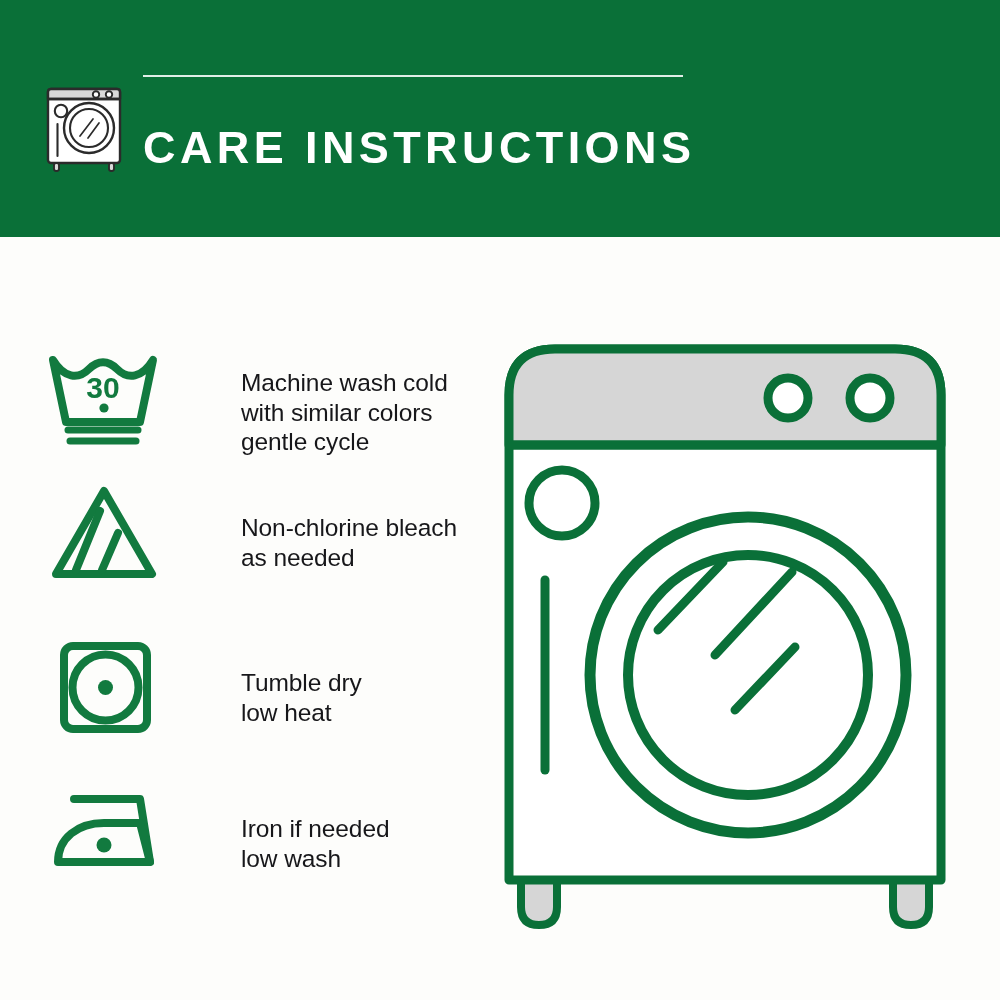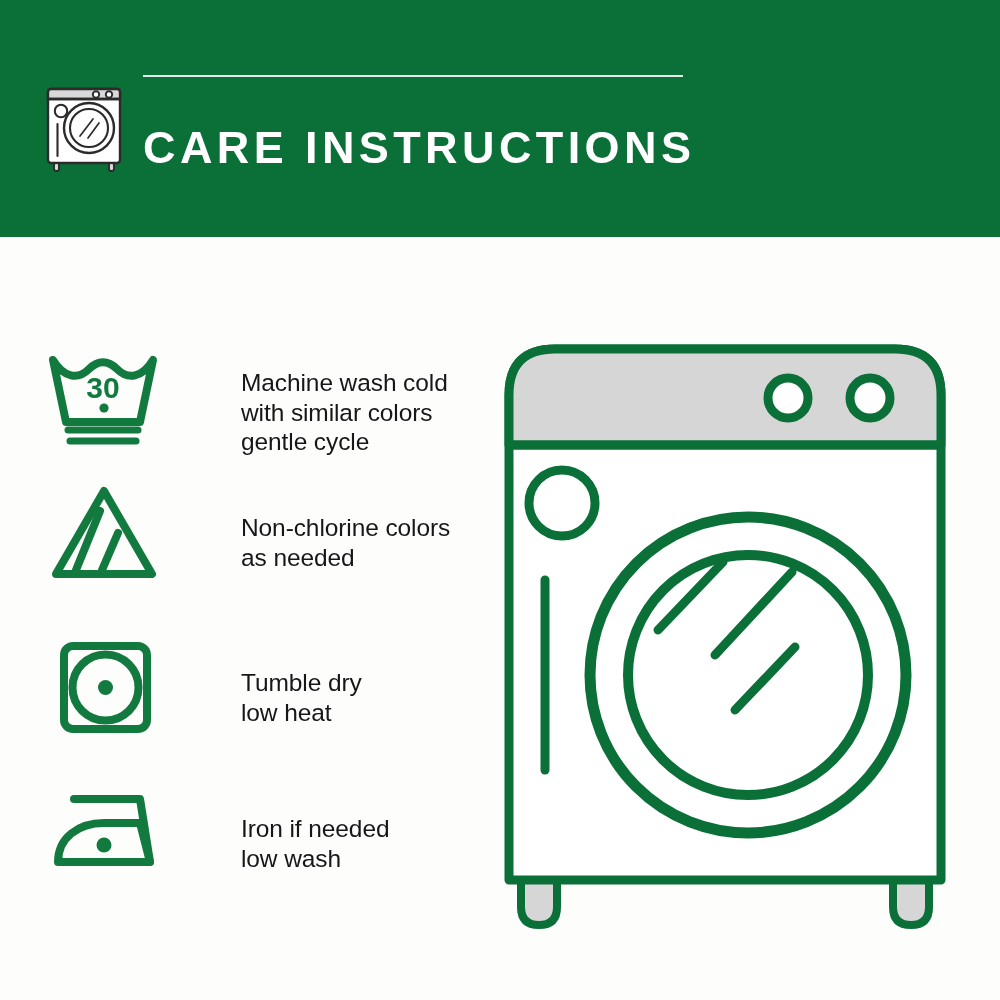--- a/index.html
+++ b/index.html
@@ -190,21 +190,21 @@
     <div class="care-item item-bleach">
       <div class="symbol">
         <svg width="108" height="95" viewBox="0 0 108 95" xmlns="http://www.w3.org/2000/svg">
 
           <path d="M54 6 L102 89 L6 89 Z" fill="none" stroke="#127a3f" stroke-width="8" stroke-linejoin="round"></path>
 
           <line x1="50" y1="26" x2="26" y2="85" stroke="#127a3f" stroke-width="8" stroke-linecap="round"></line>
           <line x1="68" y1="48" x2="52" y2="85" stroke="#127a3f" stroke-width="8" stroke-linecap="round"></line>
         </svg>
       </div>
-      <div class="care-text">Non-chlorine colors
+      <div class="care-text">Non-chlorine bleach
 as needed</div>
     </div>
 
     <div class="care-item item-dry">
       <div class="symbol">
         <svg width="95" height="95" viewBox="0 0 95 95" xmlns="http://www.w3.org/2000/svg">
           <rect x="6" y="6" width="83" height="83" rx="9" fill="none" stroke="#127a3f" stroke-width="8"></rect>
           <circle cx="47.5" cy="47.5" r="33" fill="none" stroke="#127a3f" stroke-width="8"></circle>
           <circle cx="47.5" cy="47.5" r="7.5" fill="#127a3f"></circle>
         </svg>

